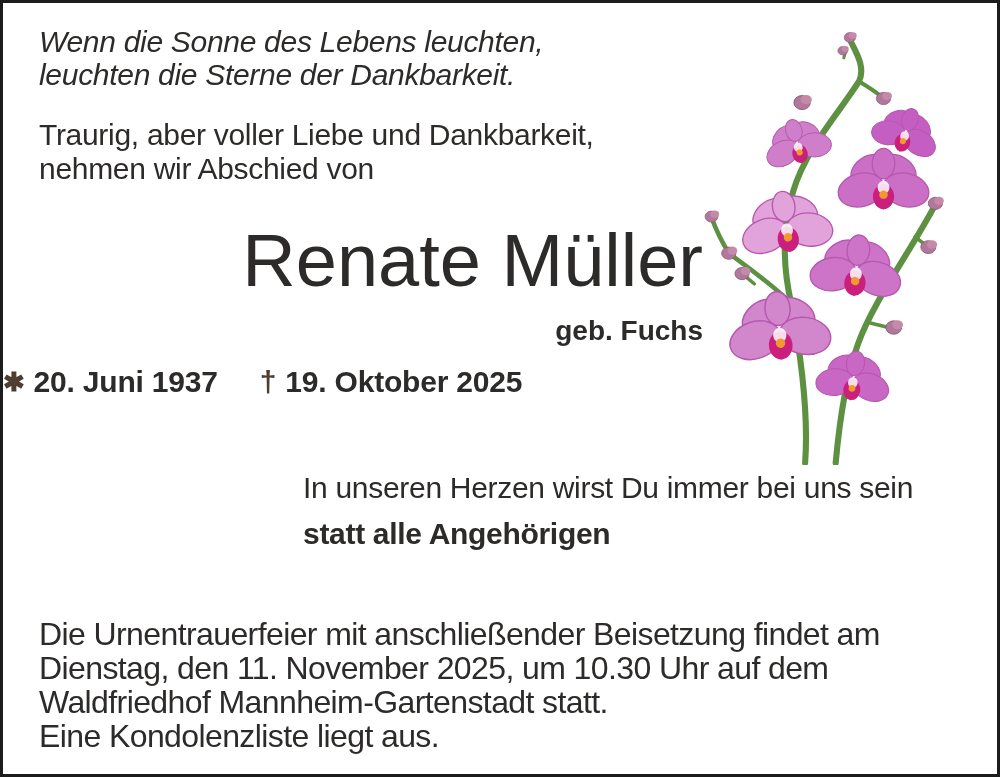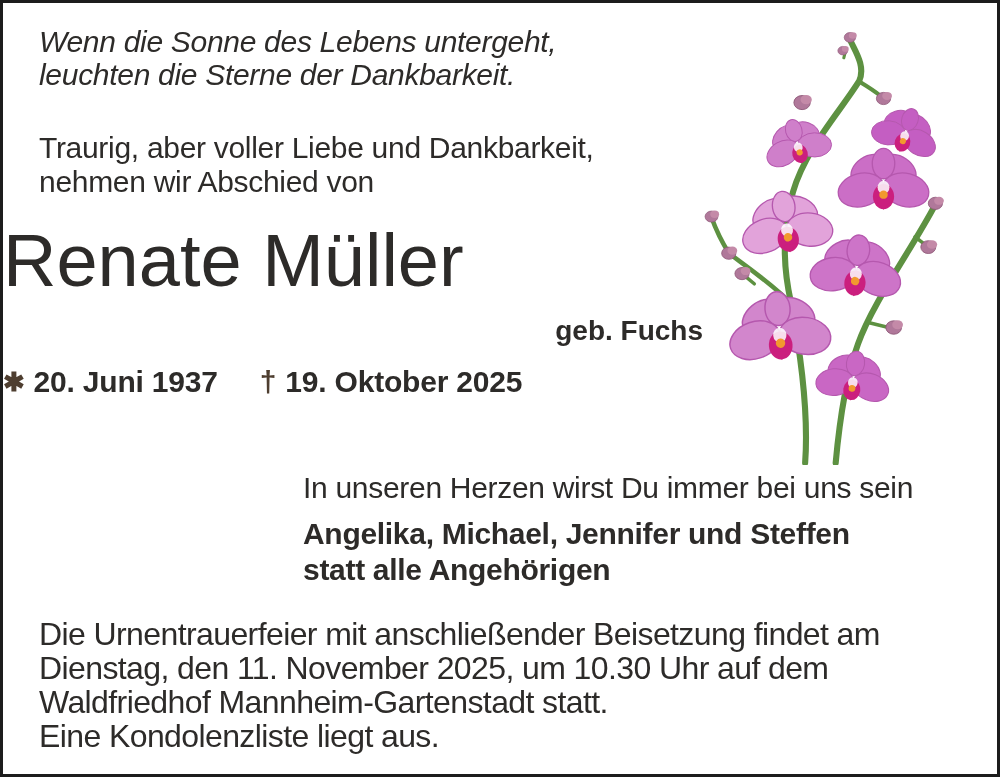--- a/index.html
+++ b/index.html
@@ -21,29 +21,29 @@
   .abs { position: absolute; }
 
   .quote {
     left: 36px; top: 22px;
     font-size: 30px;
     line-height: 33px;
     font-style: italic;
     letter-spacing: -0.3px;
   }
   .intro {
-    left: 36px; top: 128px;
+    left: 36px; top: 115px;
     font-size: 30px;
     line-height: 34px;
     letter-spacing: -0.3px;
   }
   .name {
     left: 0; top: 220px;
     width: 700px;
-    text-align: left;
+    text-align: right;
     font-size: 74px;
     line-height: 76px;
     font-weight: 400;
     letter-spacing: 0;
   }
   .maiden {
     left: 0; top: 312px;
     width: 700px;
     text-align: right;
     font-size: 28px;
@@ -86,21 +86,21 @@
     left: 680px; top: 14px;
     width: 285px; height: 448px;
   }
 </style>
 </head>
 <body>
 
 <div class="page">
 
   <div class="abs quote">
-    <div>Wenn die Sonne des Lebens untergeht,</div>
+    <div>Wenn die Sonne des Lebens leuchten,</div>
     <div>leuchten die Sterne der Dankbarkeit.</div>
   </div>
 
   <div class="abs intro">
     <div>Traurig, aber voller Liebe und Dankbarkeit,</div>
     <div>nehmen wir Abschied von</div>
   </div>
 
   <div class="abs name">Renate Müller</div>
 
@@ -164,21 +164,20 @@
     <use href="#flower" transform="translate(197,166) scale(1.3)" color="#cb6ec6"></use>
     <use href="#flower" transform="translate(102,208) scale(1.3) rotate(-8)" color="#e2a3da"></use>
     <use href="#flower" transform="translate(170,251) scale(1.3) rotate(6)" color="#cd74c8"></use>
     <use href="#flower" transform="translate(95,311) scale(1.45) rotate(-5)" color="#d286cc"></use>
     <use href="#flower" transform="translate(167,358) scale(1.05) rotate(8)" color="#c967c4"></use>
   </svg>
 
   <div class="abs farewell">In unseren Herzen wirst Du immer bei uns sein</div>
 
   <div class="abs mourners">
-    <div>Angelika, Michael, Jennifer und Steffen</div>
     <div>statt alle Angehörigen</div>
   </div>
 
   <div class="abs funeral">
     <div>Die Urnentrauerfeier mit anschließender Beisetzung findet am</div>
     <div>Dienstag, den 11. November 2025, um 10.30 Uhr auf dem</div>
     <div>Waldfriedhof Mannheim-Gartenstadt statt.</div>
     <div>Eine Kondolenzliste liegt aus.</div>
   </div>
 

